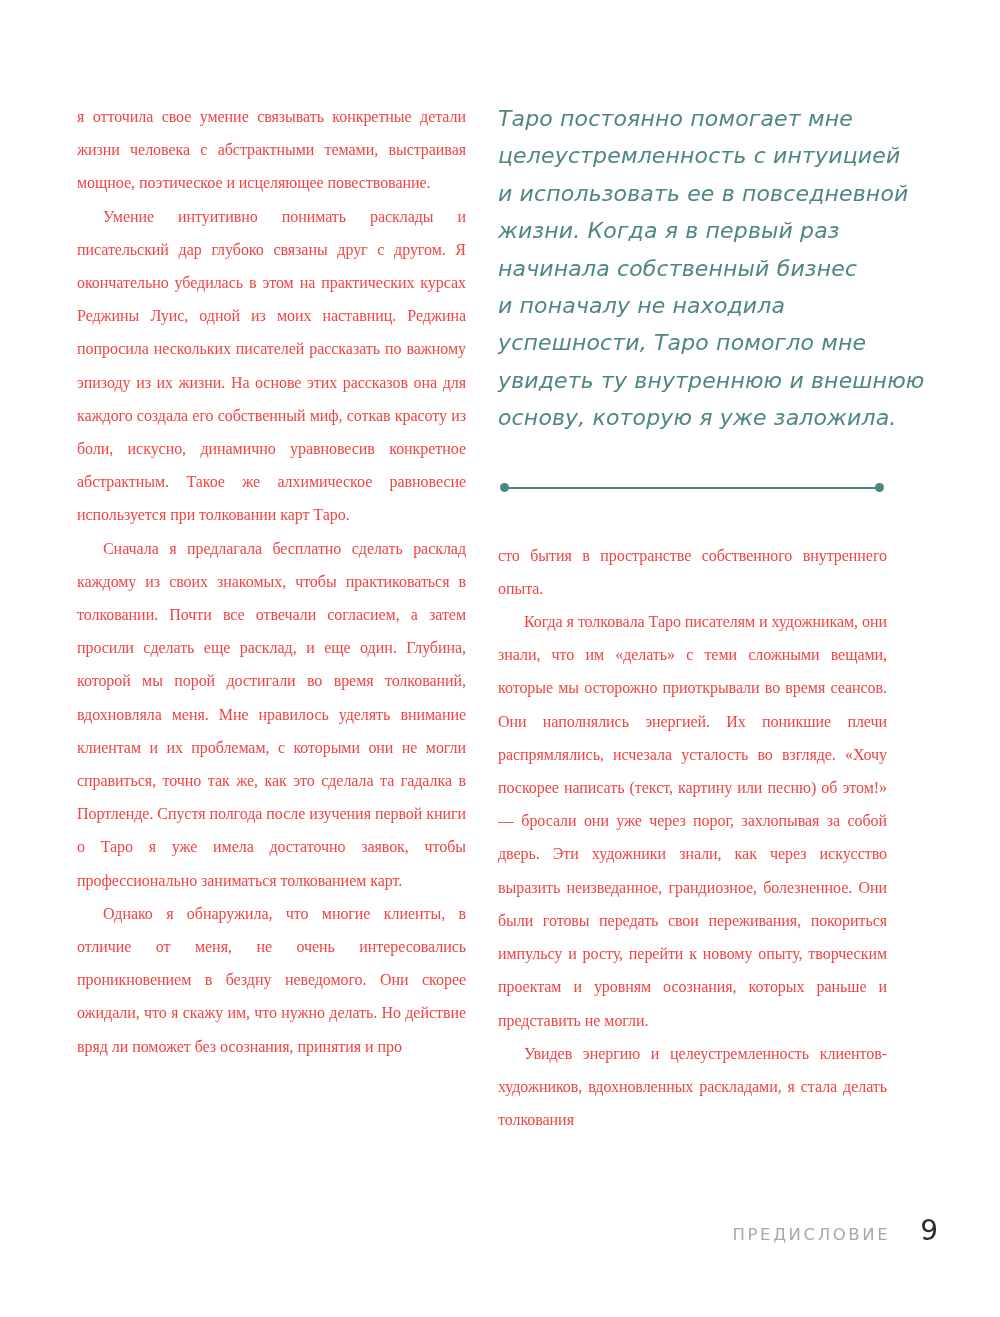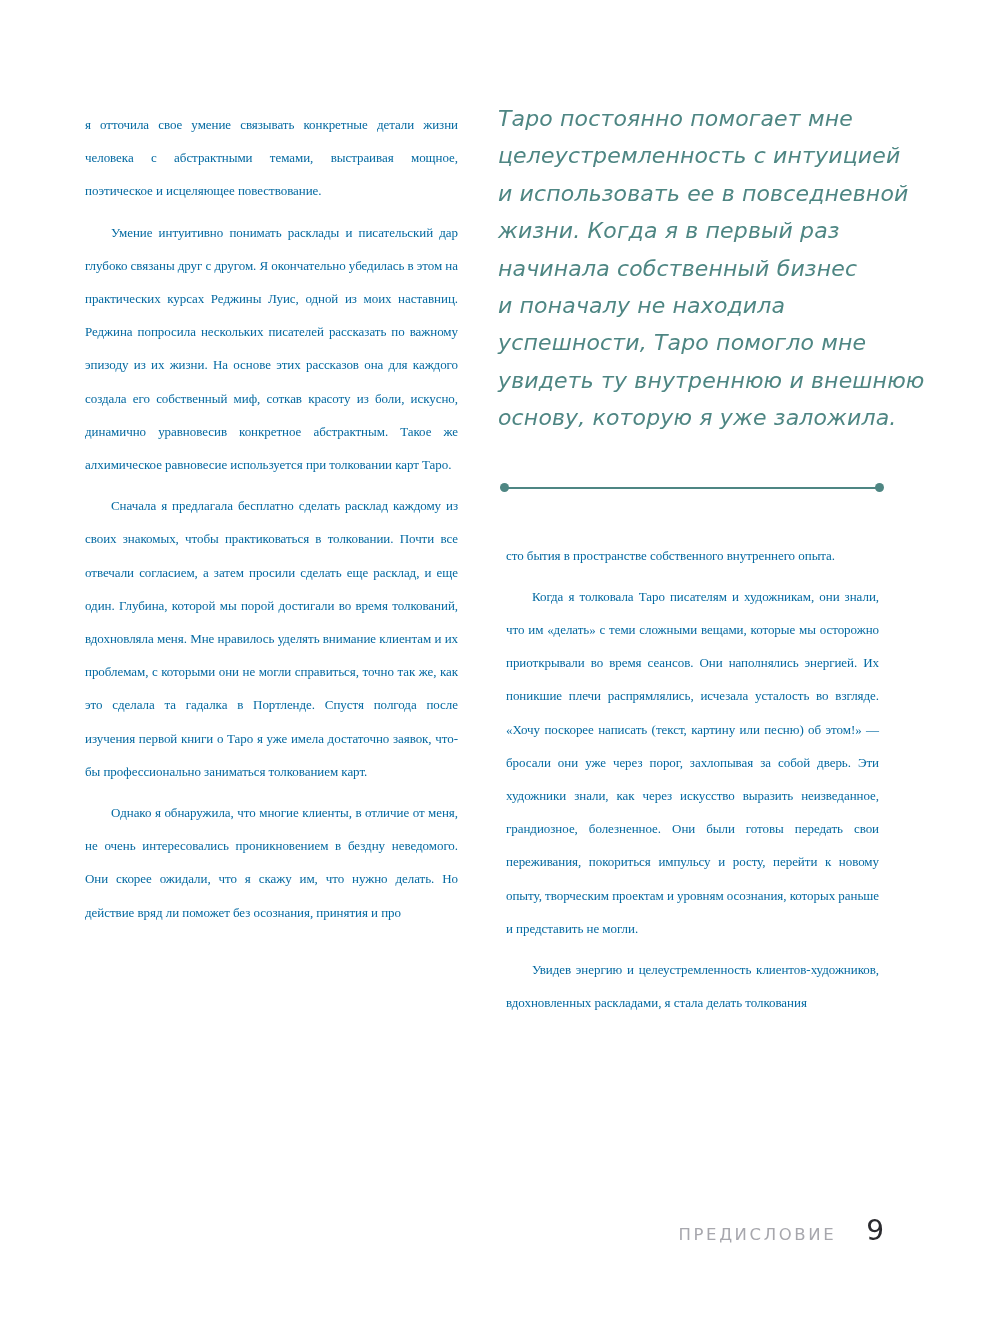--- a/index.html
+++ b/index.html
@@ -30,25 +30,25 @@
     align-items: flex-start;
   }
 
   .col {
     width: 389px;
     flex: 0 0 389px;
   }
 
   
   .prose p {
-    margin: 8px;
+    margin: 0;
     font-family: "Liberation Serif", "DejaVu Serif", serif;
-    font-size: 13px;
+    font-size: 16px;
     line-height: 33.2px;
-    color: #0369a1;
+    color: #ef4444;
     text-align: justify;
     text-justify: inter-word;
     hyphens: manual;
     letter-spacing: -0.05px;
   }
 
   .prose p + p {
     text-indent: 26px;
   }
 
@@ -108,21 +108,21 @@
   
   .footer {
     position: absolute;
     left: 0;
     right: 0;
     bottom: 60px;
     height: 40px;
     display: flex;
     align-items: baseline;
     justify-content: flex-end;
-    padding-right: 116px;
+    padding-right: 62px;
     box-sizing: border-box;
   }
 
   .running-head {
     font-family: "DejaVu Sans", "Liberation Sans", sans-serif;
     font-size: 16.5px;
     font-weight: 400;
     letter-spacing: 2.6px;
     color: #a7a7ad;
     text-transform: uppercase;

